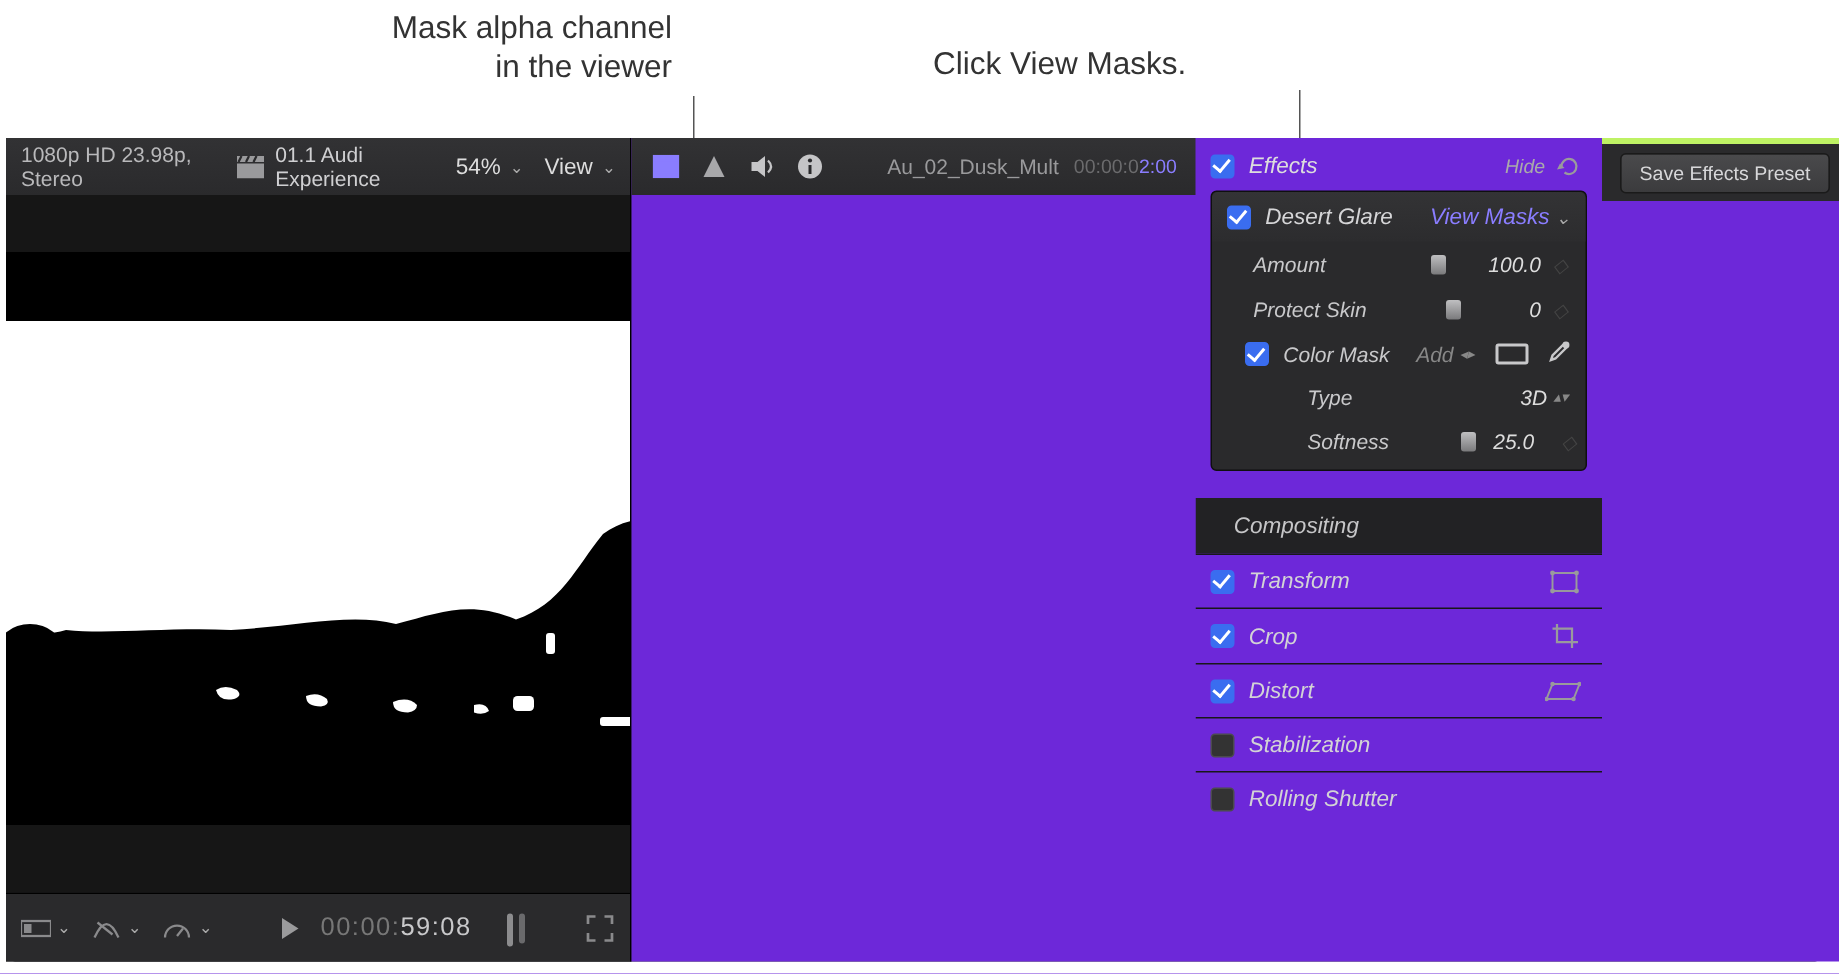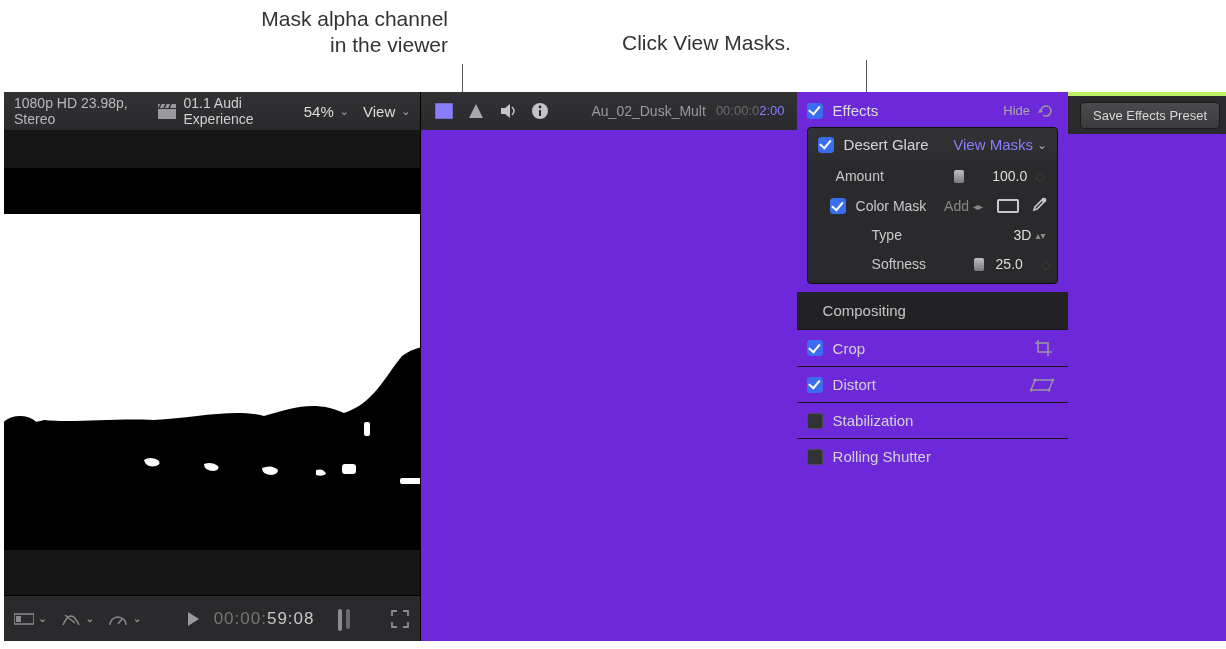--- a/index.html
+++ b/index.html
@@ -35,30 +35,30 @@
 
   
   .inspector { flex:1; height:100%; background:#6d28d9; display:flex; flex-direction:row; }
   .insp-header { height: 38px; background: linear-gradient(#323234,#2a2a2c); display: flex; align-items:center; padding: 0 12px; gap: 10px; }
   .insp-tab { width:22px; height:22px; display:flex; align-items:center; justify-content:center; }
   .insp-tab.active svg * { fill:#8a7dff; stroke:#8a7dff; }
   .clip-name { flex:1; text-align:center; color:#9a9a9c; font-size:14px; margin-left:30px; }
   .tc-small { font-family:"Menlo","Courier New",monospace; font-size:13px; color:#6b6b6d; }
   .tc-small .hl { color:#8a7dff; }
 
-  .insp-body { flex:1; overflow:auto; padding: 2px 0; }
+  .insp-body { flex:1; overflow:auto; padding: 2px 0; font-style: italic; }
   .section-hdr { display:flex; align-items:center; padding: 8px 14px 8px 10px; color:#ddd; font-size:15px; }
   .section-hdr .hide { margin-left:auto; font-size:13px; color:#aaa; margin-right:8px; }
   .reset-ico { width:16px; height:16px; }
 
   .cb { width:16px; height:16px; border:1px solid #4b4b4d; border-radius:3px; background:#333; display:inline-flex; align-items:center; justify-content:center; margin-right:10px; flex-shrink:0; }
   .cb.checked { background:#3a6df0; border-color:#3a6df0; }
   .cb.checked::after { content:""; width:5px; height:9px; border:solid #fff; border-width:0 2px 2px 0; transform: rotate(40deg) translate(-1px,-1px); }
 
-  .effect-box { margin: 0 10px 8px; background:#2a2a2c; border:1px solid #0f0f10; border-radius:4px; }
+  .effect-box { margin: 0 10px 18px; background:#2a2a2c; border:1px solid #0f0f10; border-radius:4px; }
   .effect-hdr { display:flex; align-items:center; padding:8px 10px; background:linear-gradient(#333335,#2c2c2e); border-radius:4px 4px 0 0; color:#d6d6d8; font-size:15px; }
   .vmask { color:#8a7dff; font-size:15px; margin-left:auto; display:flex; align-items:center; gap:4px; }
   .vmask .chev { color:#aaa; font-size:12px; }
 
   .param { display:flex; align-items:center; padding:6px 10px 6px 28px; color:#c9c9cb; font-size:14px; }
   .param.indent { padding-left:46px; }
   .param.indent2 { padding-left:64px;gap:12px; }
   .param-label { width:118px; flex-shrink:0; }
   .slider { flex:1; height:18px; position:relative; margin:0 10px; }
   .slider-track { position:absolute; top:8px; left:0; right:0; height:3px; background:#1a1a1c; border-radius:2px; }
@@ -263,20 +263,29 @@
         <div class="param">
           <span class="param-label">Amount</span>
           <div class="slider">
             <div class="slider-track"></div>
               <div class="slider-thumb" style="left:calc(100% - 10px);"></div>
           </div>
           <span class="param-val">100.0</span>
           <span class="kf-diamond">◇</span>
         </div>
 
+        <div class="param">
+          <span class="param-label">Protect Skin</span>
+          <div class="slider">
+            <div class="slider-track"></div>
+              <div class="slider-thumb" style="left:0;"></div>
+          </div>
+          <span class="param-val">0</span>
+          <span class="kf-diamond">◇</span>
+        </div>
 
         <div class="param indent">
           <span class="cb checked" style="margin-left:-24px;"></span>
           <span class="param-label" style="width:auto;">Color Mask</span>
           <span style="flex:1;"></span>
           <span class="small-pop">
             <span>Add</span>
             <span style="font-size:10px;color:#888;">◂▸</span>
           </span>
           <span class="mask-icons">
@@ -306,20 +315,33 @@
             <div class="slider-track"></div>
               <div class="slider-thumb" style="left:24%;"></div>
           </div>
           <span class="param-val">25.0</span>
           <span class="kf-diamond">◇</span>
         </div>
       </div>
 
       <div class="comp-hdr">Compositing</div>
 
+      <div class="row-toggle">
+        <span class="cb checked"></span>
+        <span>Transform</span>
+        <span class="row-ico">
+          <svg width="22" height="16">
+              <rect x="3" y="2" width="16" height="12" fill="none" stroke="#9a9a9c" stroke-width="1.3"></rect>
+              <circle cx="3" cy="2" r="1.6" fill="#9a9a9c"></circle>
+              <circle cx="19" cy="2" r="1.6" fill="#9a9a9c"></circle>
+              <circle cx="3" cy="14" r="1.6" fill="#9a9a9c"></circle>
+              <circle cx="19" cy="14" r="1.6" fill="#9a9a9c"></circle>
+            </svg>
+        </span>
+      </div>
 
       <div class="row-toggle">
         <span class="cb checked"></span>
         <span>Crop</span>
         <span class="row-ico">
           <svg width="20" height="18">
               <path d="M4,1 L4,13 L18,13 M1,4 L14,4 L14,17" fill="none" stroke="#9a9a9c" stroke-width="1.5"></path>
             </svg>
         </span>
       </div>

